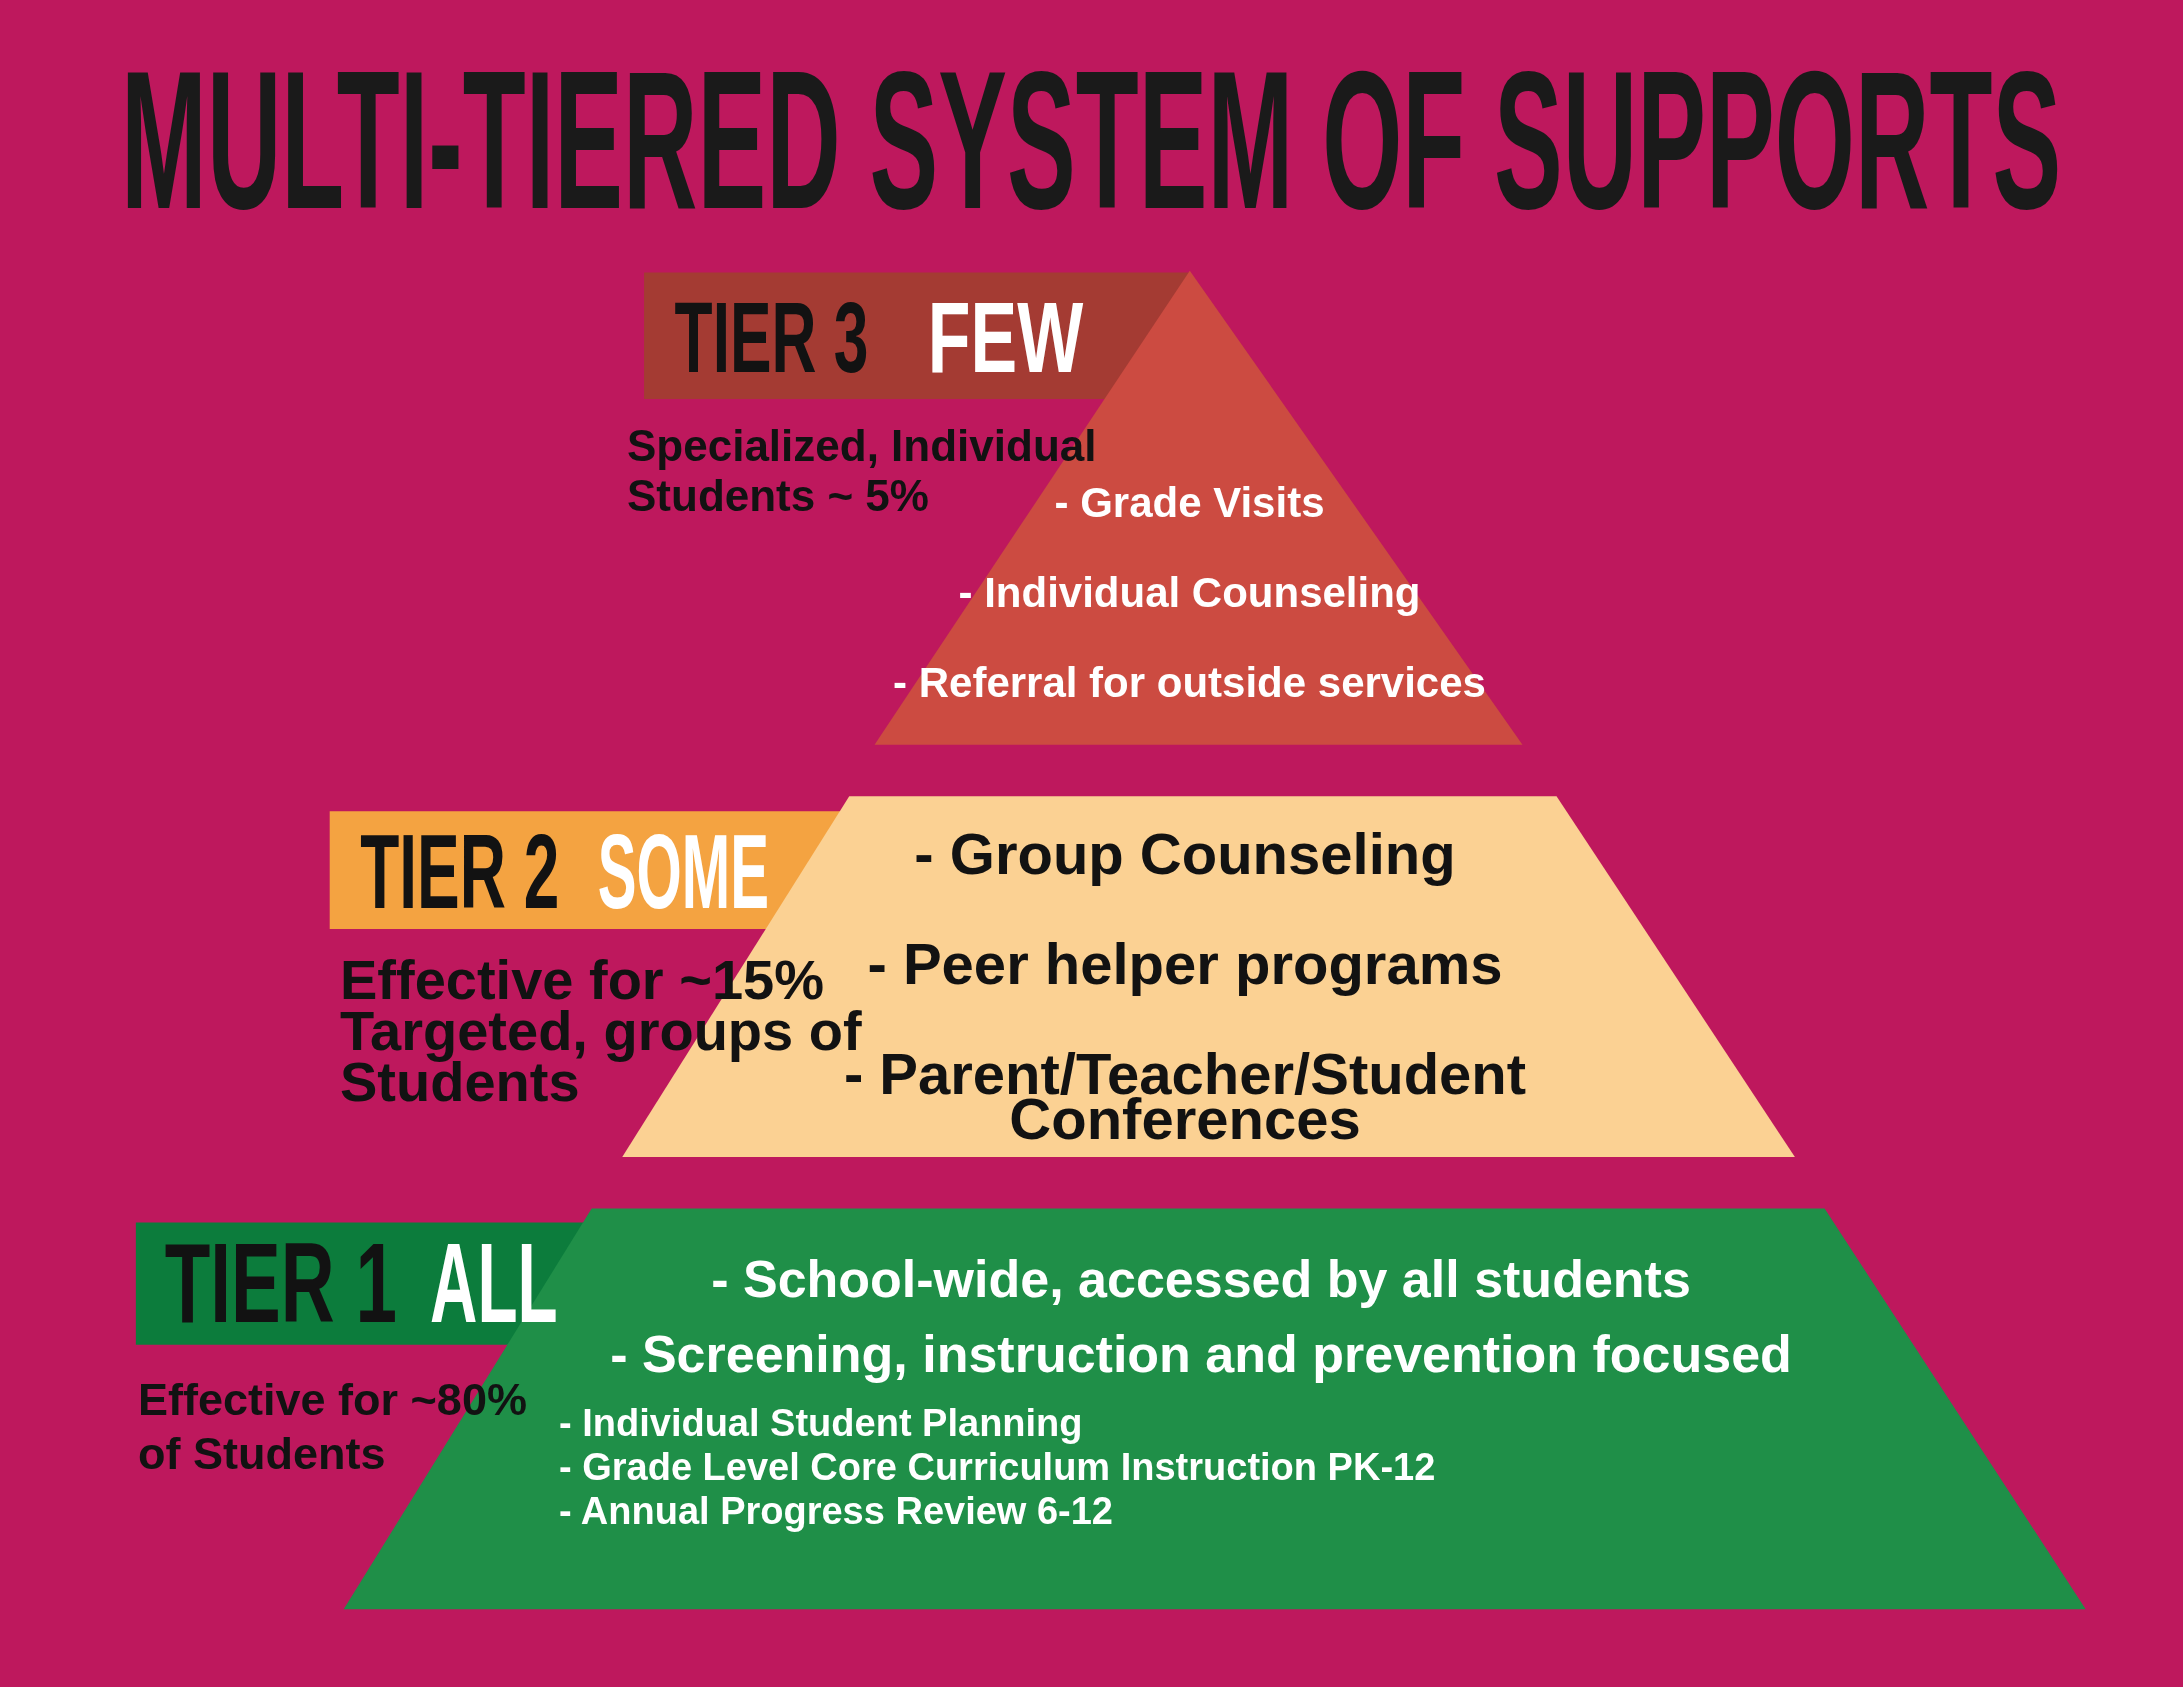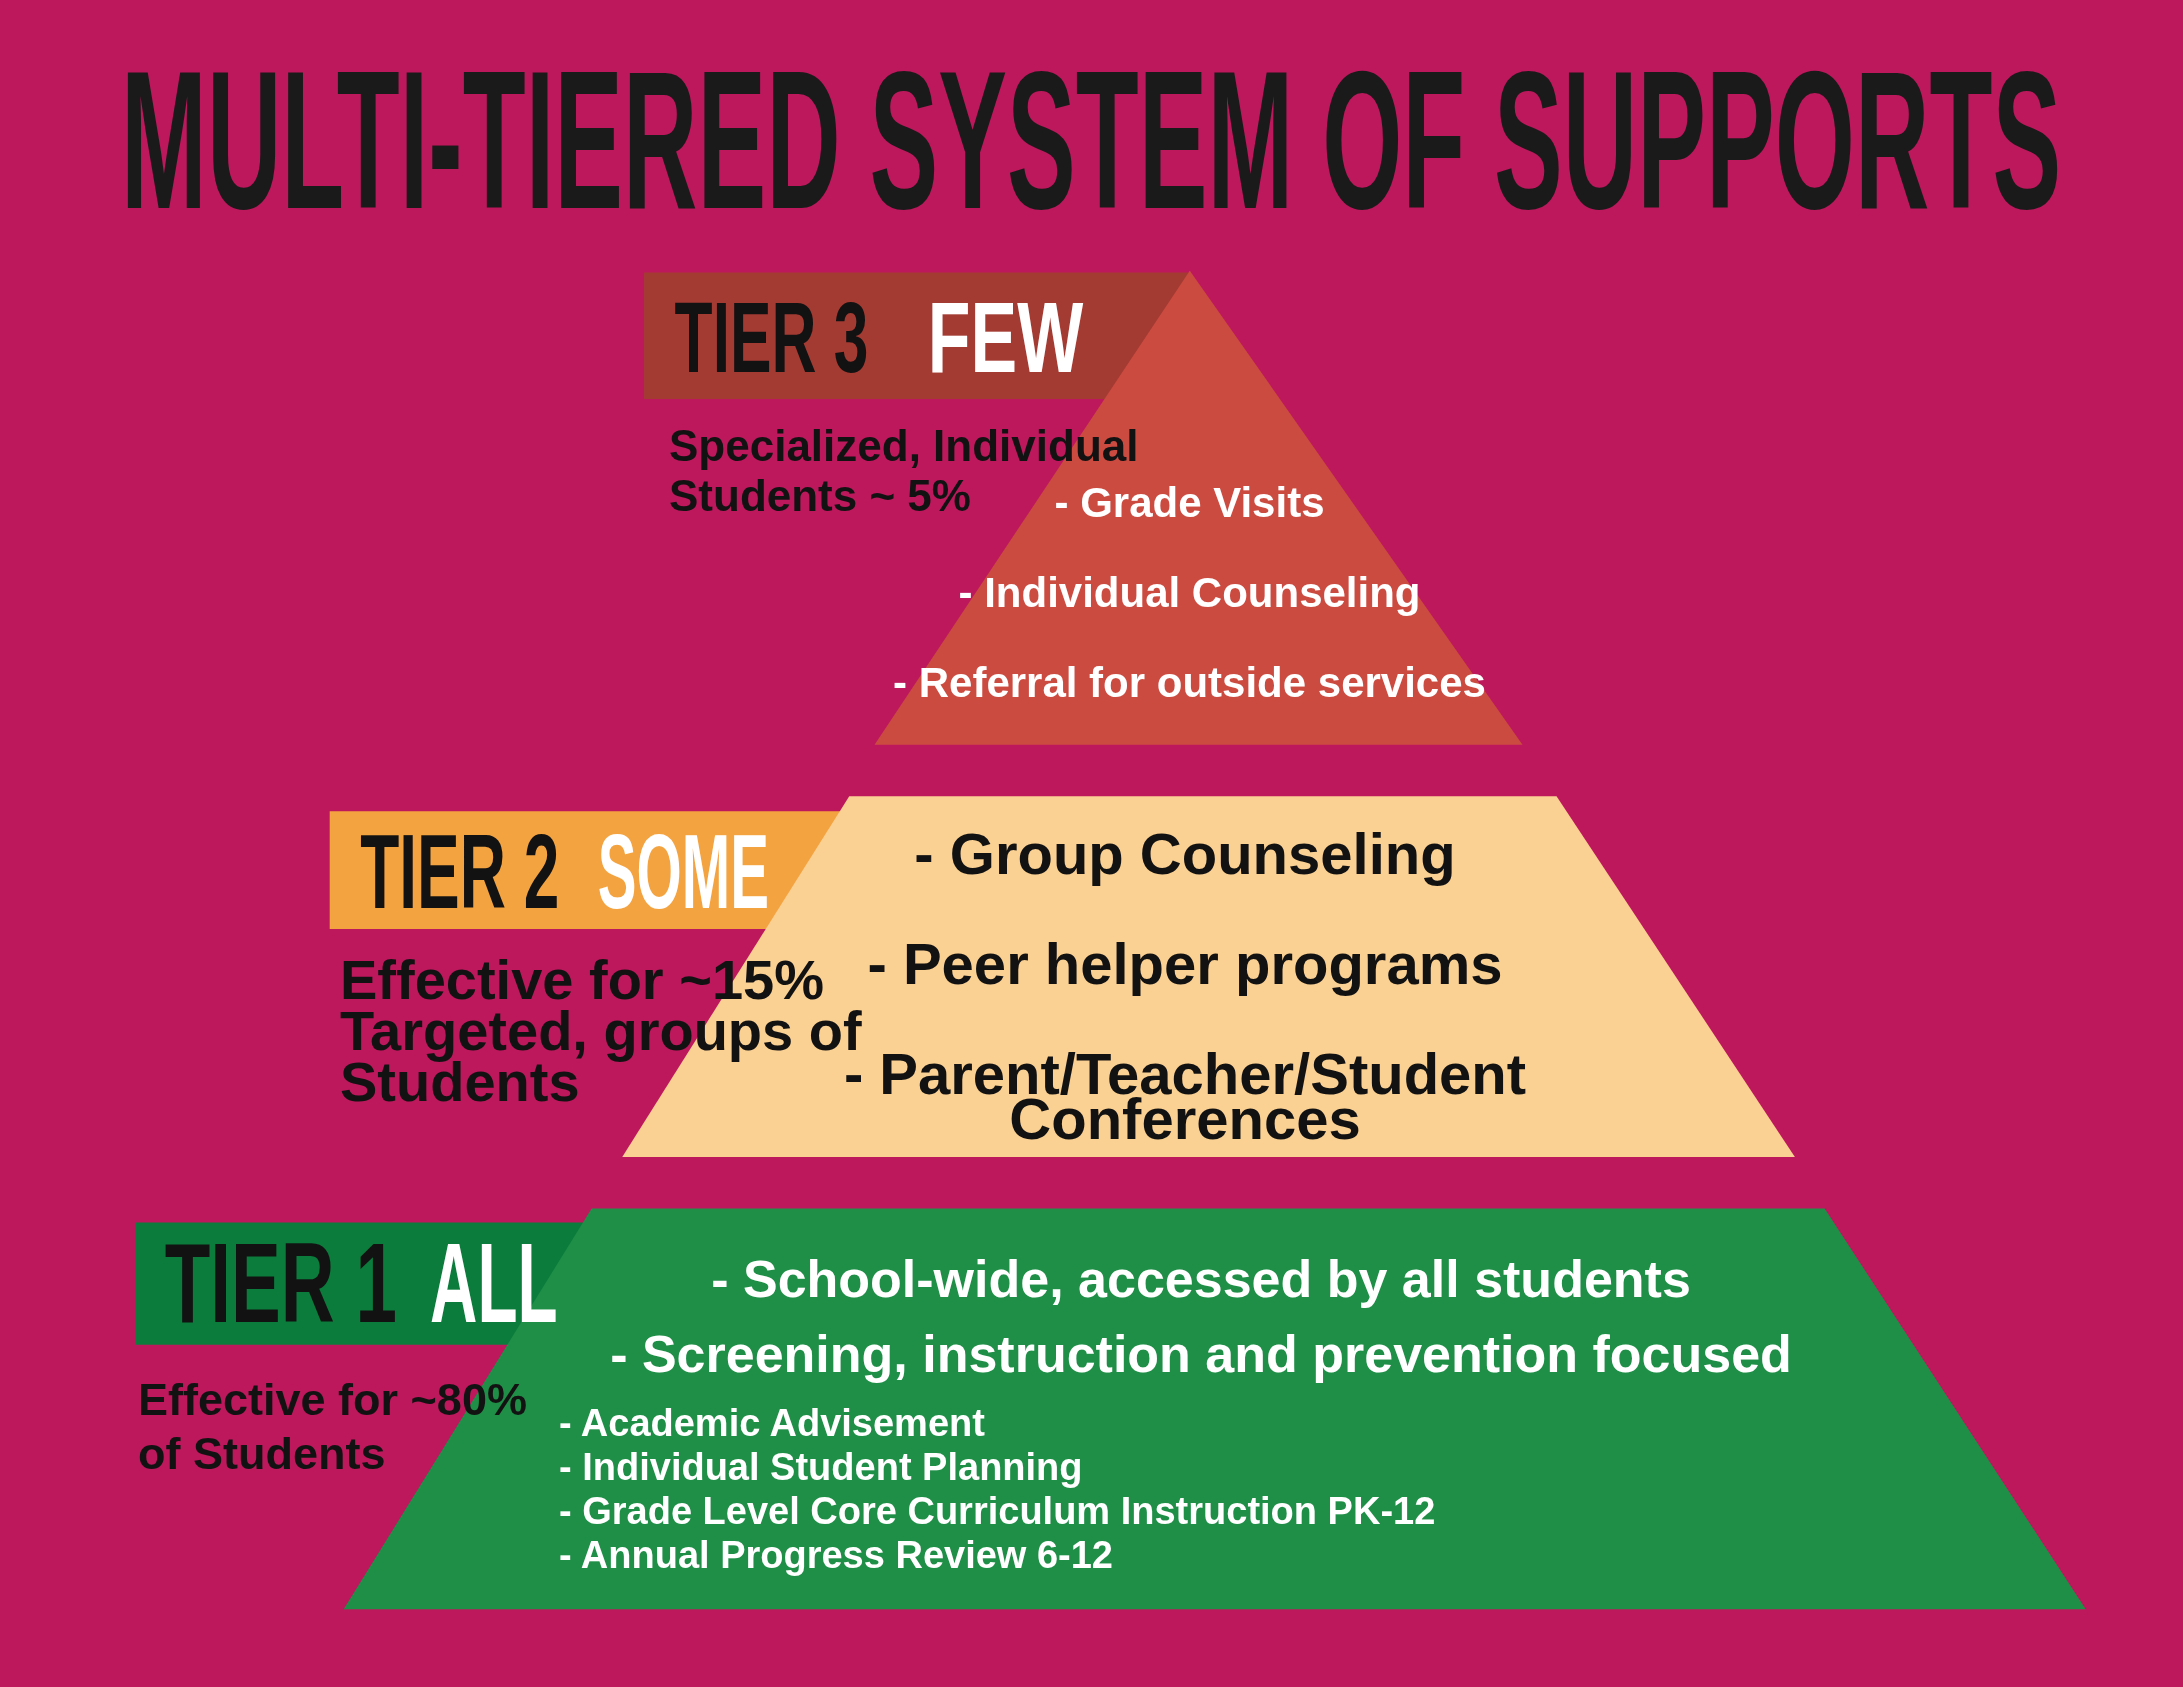--- a/index.html
+++ b/index.html
@@ -7,21 +7,21 @@
     position:relative;width:2184px;height:1687px;background:#be185d;
     font-family:"Liberation Sans",sans-serif;overflow:hidden;
   }
   .shapes{position:absolute;left:0;top:0;width:2184px;height:1687px;}
   .ctext{font-family:"Liberation Sans",sans-serif;font-weight:bold;}
   .txt{position:absolute;font-weight:bold;color:#121212;}
   .pre{white-space:pre-line;}
   .center{text-align:center;}
   .white{color:#ffffff;}
   
-  .t3-desc{left:669px;top:421px;font-size:44px;line-height:50px;}
+  .t3-desc{left:627px;top:421px;font-size:44px;line-height:50px;}
   .t3-bullets{left:840px;top:482px;width:699px;font-size:42px;line-height:42px;}
   .t3-bullets .b{margin-bottom:48px;}
   
   .t2-desc{left:340px;top:954px;font-size:56px;line-height:51px;}
   .t2-bullets{left:661px;top:831px;width:1048px;font-size:58px;line-height:45px;}
   .t2-bullets .b{margin-bottom:65px;}
   
   .t1-desc{left:138px;top:1373px;font-size:45px;line-height:54px;}
   .t1-big{left:546px;top:1252px;width:1310px;font-size:52px;line-height:54px;}
   .t1-big .b{margin-bottom:21px;}
@@ -79,20 +79,19 @@
 
   <div class="txt pre t1-desc">Effective for ~80%
 of Students</div>
 
   <div class="txt center white t1-big">
     <div class="b">- School-wide, accessed by all students</div>
     <div class="b">- Screening, instruction and prevention focused</div>
   </div>
 
   <div class="txt white t1-small">
-    <div>- Academic Advisement</div>
     <div>- Individual Student Planning</div>
     <div>- Grade Level Core Curriculum Instruction PK-12</div>
     <div>- Annual Progress Review 6-12</div>
   </div>
 
 </div>
 
 
 </body></html>

